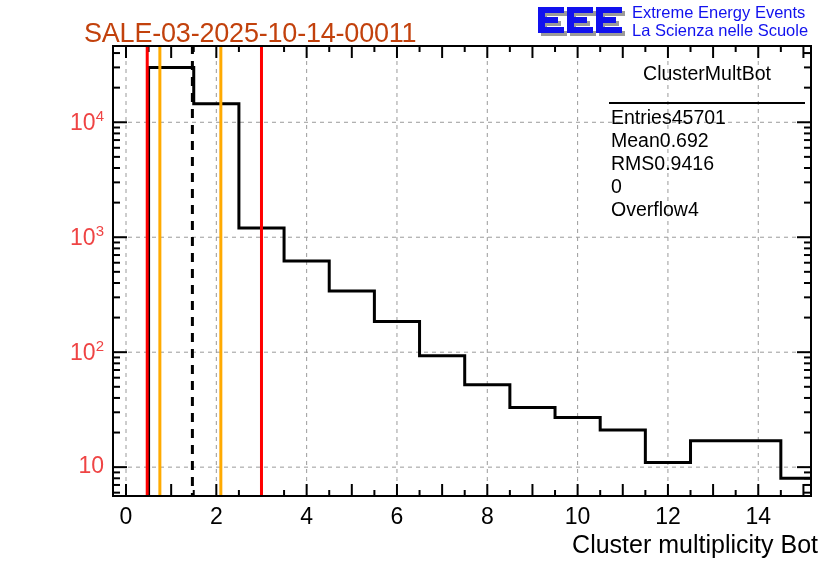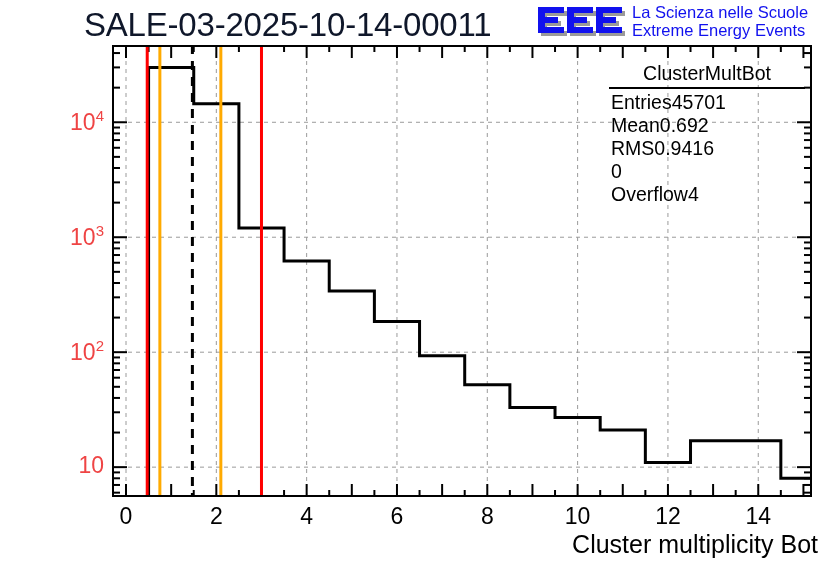--- a/index.html
+++ b/index.html
@@ -5,22 +5,22 @@
   html,body{margin:0;padding:0;}
   body{
     width:836px;height:572px;background:#ffffff;overflow:hidden;
     font-family:"Liberation Sans","DejaVu Sans",sans-serif;
     position:relative;
   }
   #canvas{position:absolute;left:0;top:0;width:836px;height:572px;}
 
   
   .title{
-    position:absolute;left:84px;top:6px;
-    font-size:33px;color:#0f172a;white-space:nowrap;letter-spacing:-0.2px;
+    position:absolute;left:84px;top:18px;
+    font-size:27px;color:#c2410c;white-space:nowrap;letter-spacing:-0.2px;
   }
 
   
   .logo{position:absolute;left:536px;top:2px;width:298px;height:40px;}
   .logo-mark{position:absolute;left:0;top:1px;width:92px;height:36px;}
   .logo-txt{position:absolute;left:96px;top:1px;}
   .logo-line{
     color:#1111ee;font-size:16.5px;line-height:18px;white-space:nowrap;
     font-family:"Liberation Sans","DejaVu Sans",sans-serif;
   }
@@ -46,21 +46,21 @@
     position:absolute;right:18px;top:530px;font-size:25px;color:#000;
     white-space:nowrap;
   }
 
   
   .stats{
     position:absolute;left:607px;top:62px;width:200px;
     font-size:19.5px;color:#000;
   }
   .stats-title{
-    text-align:center;border-bottom:2px solid #000;padding-bottom:2px;
+    text-align:center;border-bottom:2px solid #000;padding-bottom:17px;
     margin:0 2px 2px 2px;white-space:nowrap;
   }
   .stats-row{
     display:flex;line-height:23px;
     padding:0 4px;white-space:nowrap;
   }
 </style>
 </head>
 <body>
 
@@ -93,22 +93,22 @@
         <rect x="31" y="4" width="7" height="25"></rect>
         <rect x="31" y="14" width="20" height="6"></rect>
         <rect x="31" y="24" width="26" height="6"></rect>
         <rect x="60" y="4" width="26" height="6"></rect>
         <rect x="60" y="4" width="7" height="25"></rect>
         <rect x="60" y="14" width="20" height="6"></rect>
         <rect x="60" y="24" width="26" height="6"></rect>
       </g>
     </svg>
     <div class="logo-txt">
+      <div class="logo-line">Extreme Energy Events</div>
       <div class="logo-line">La Scienza nelle Scuole</div>
-      <div class="logo-line">Extreme Energy Events</div>
     </div>
   </div>
 
   <svg class="plotarea" id="plot" viewBox="0 0 700 452" preserveAspectRatio="none">
       <line x1="0" y1="422.1515846513331" x2="700" y2="422.1515846513331" stroke="#9a9a9a" stroke-width="1" stroke-dasharray="4,4"></line>
       <line x1="0" y1="307.1896198608177" x2="700" y2="307.1896198608177" stroke="#9a9a9a" stroke-width="1" stroke-dasharray="4,4"></line>
       <line x1="0" y1="192.22765507030226" x2="700" y2="192.22765507030226" stroke="#9a9a9a" stroke-width="1" stroke-dasharray="4,4"></line>
       <line x1="0" y1="77.26569027978672" x2="700" y2="77.26569027978672" stroke="#9a9a9a" stroke-width="1" stroke-dasharray="4,4"></line>
       <line x1="14" y1="0" x2="14" y2="452" stroke="#9a9a9a" stroke-width="1" stroke-dasharray="4,4"></line>
       <line x1="104.3225806451613" y1="0" x2="104.3225806451613" y2="452" stroke="#9a9a9a" stroke-width="1" stroke-dasharray="4,4"></line>

